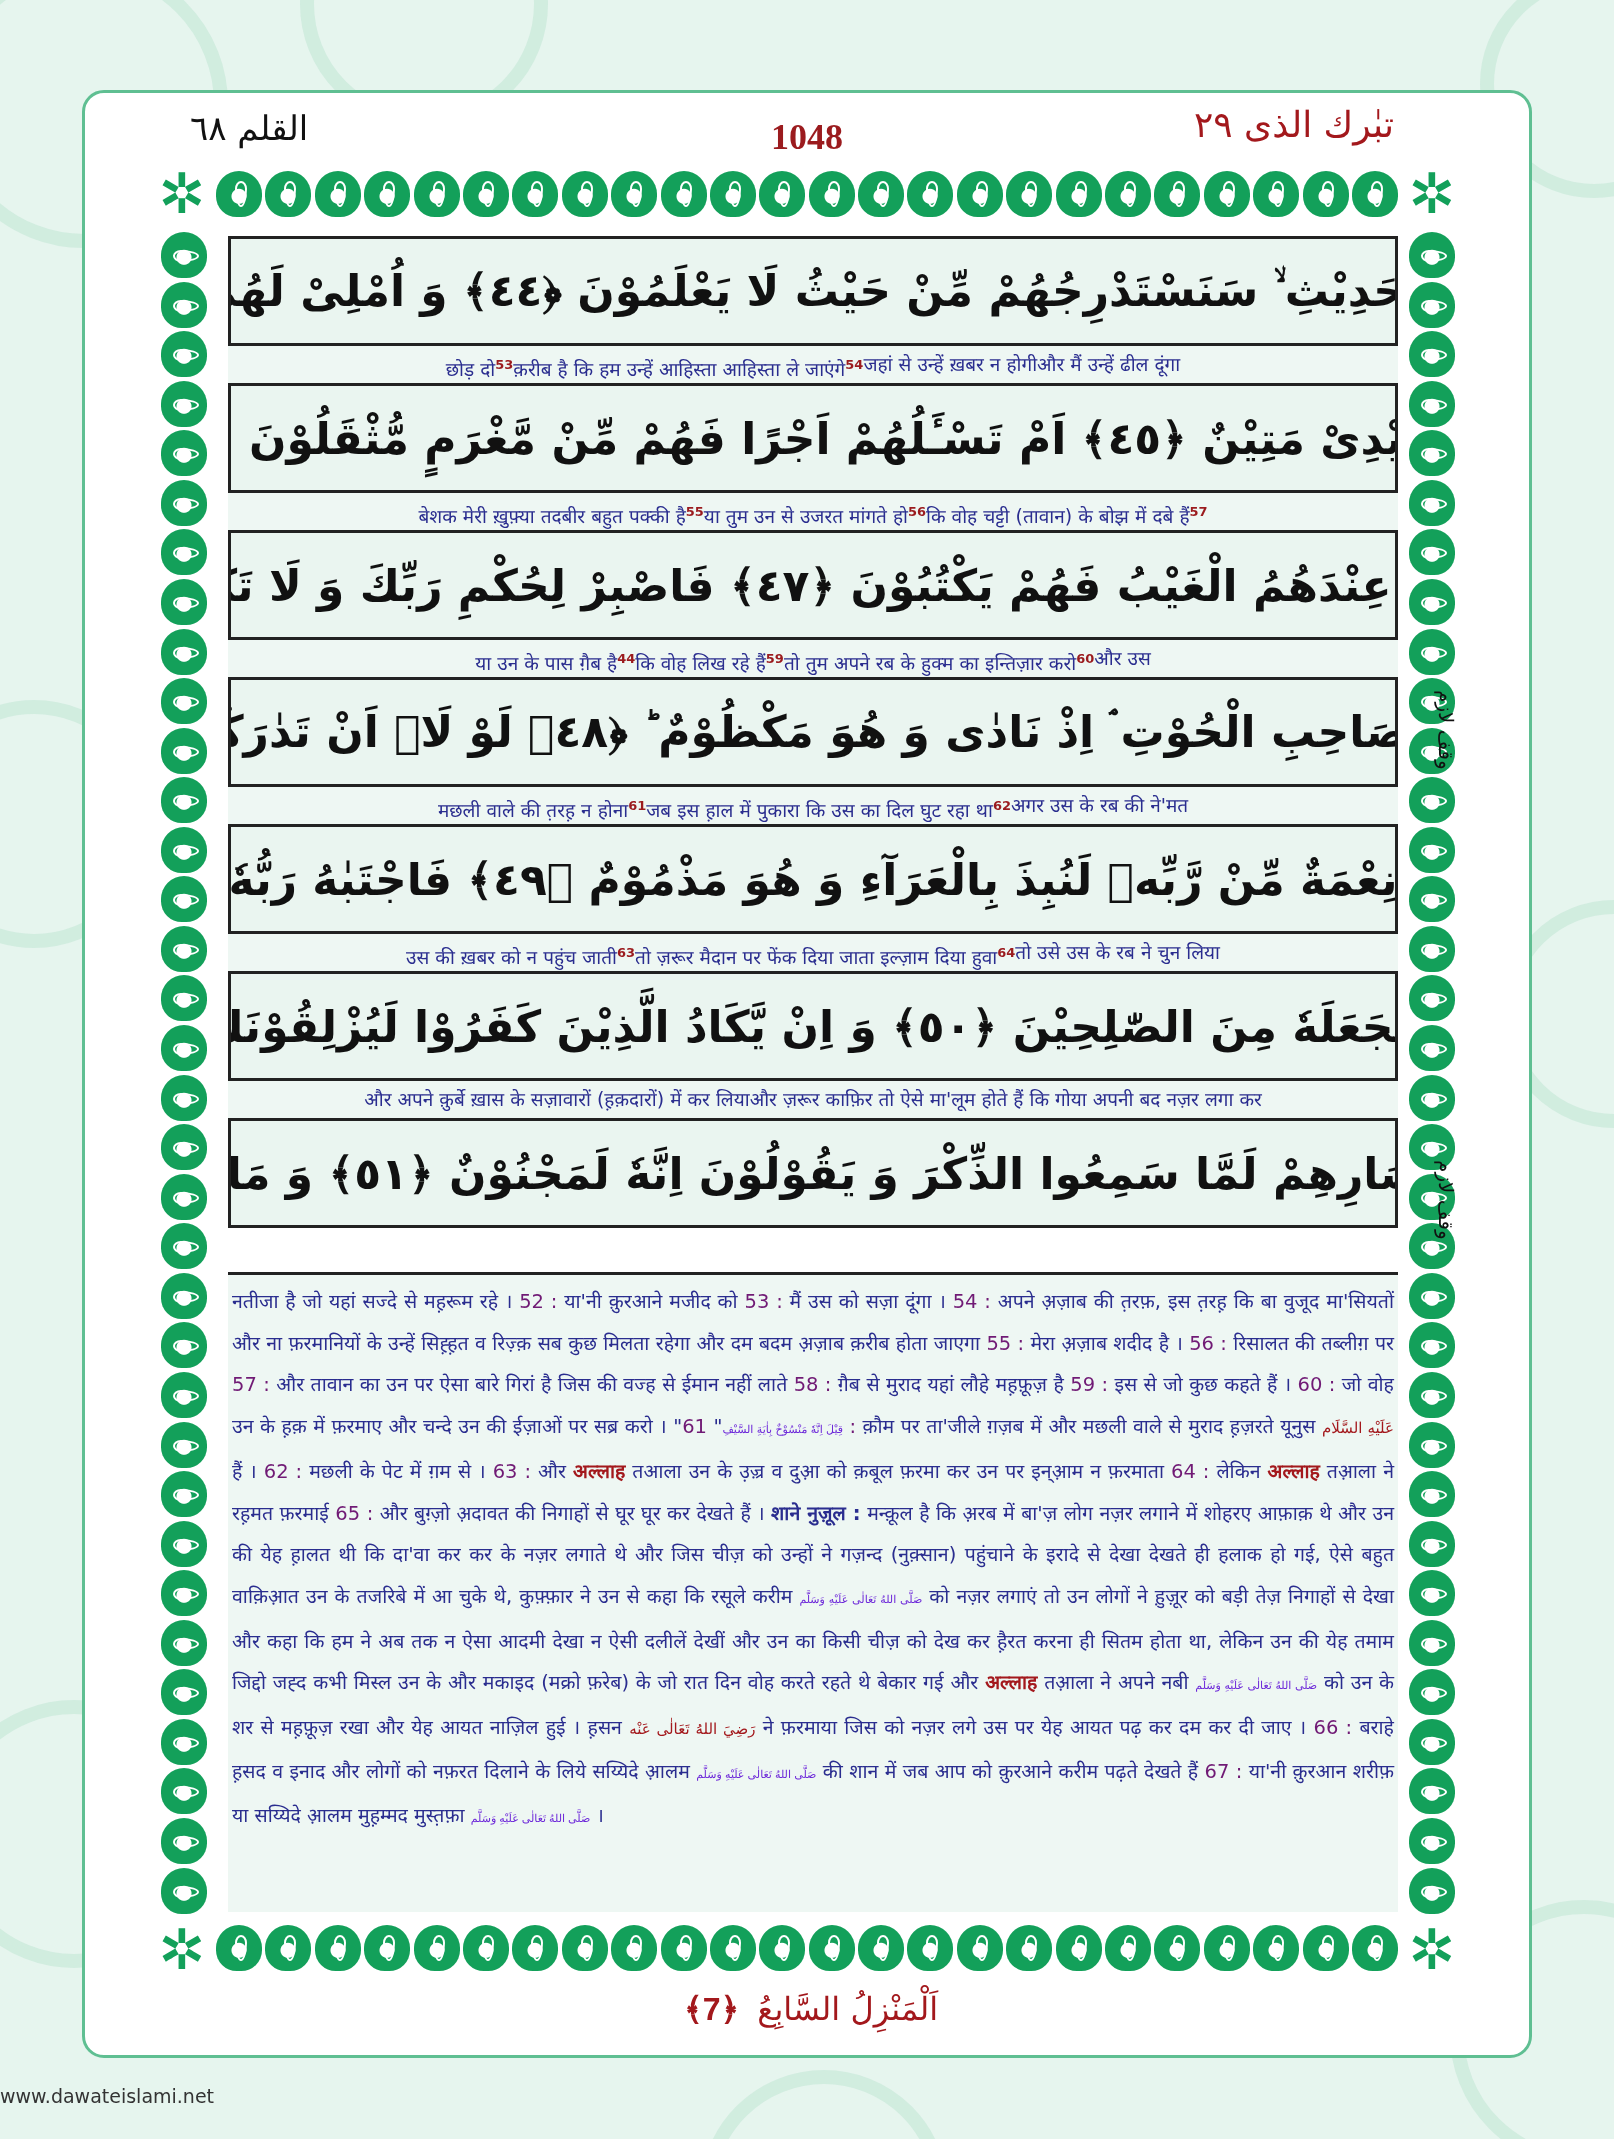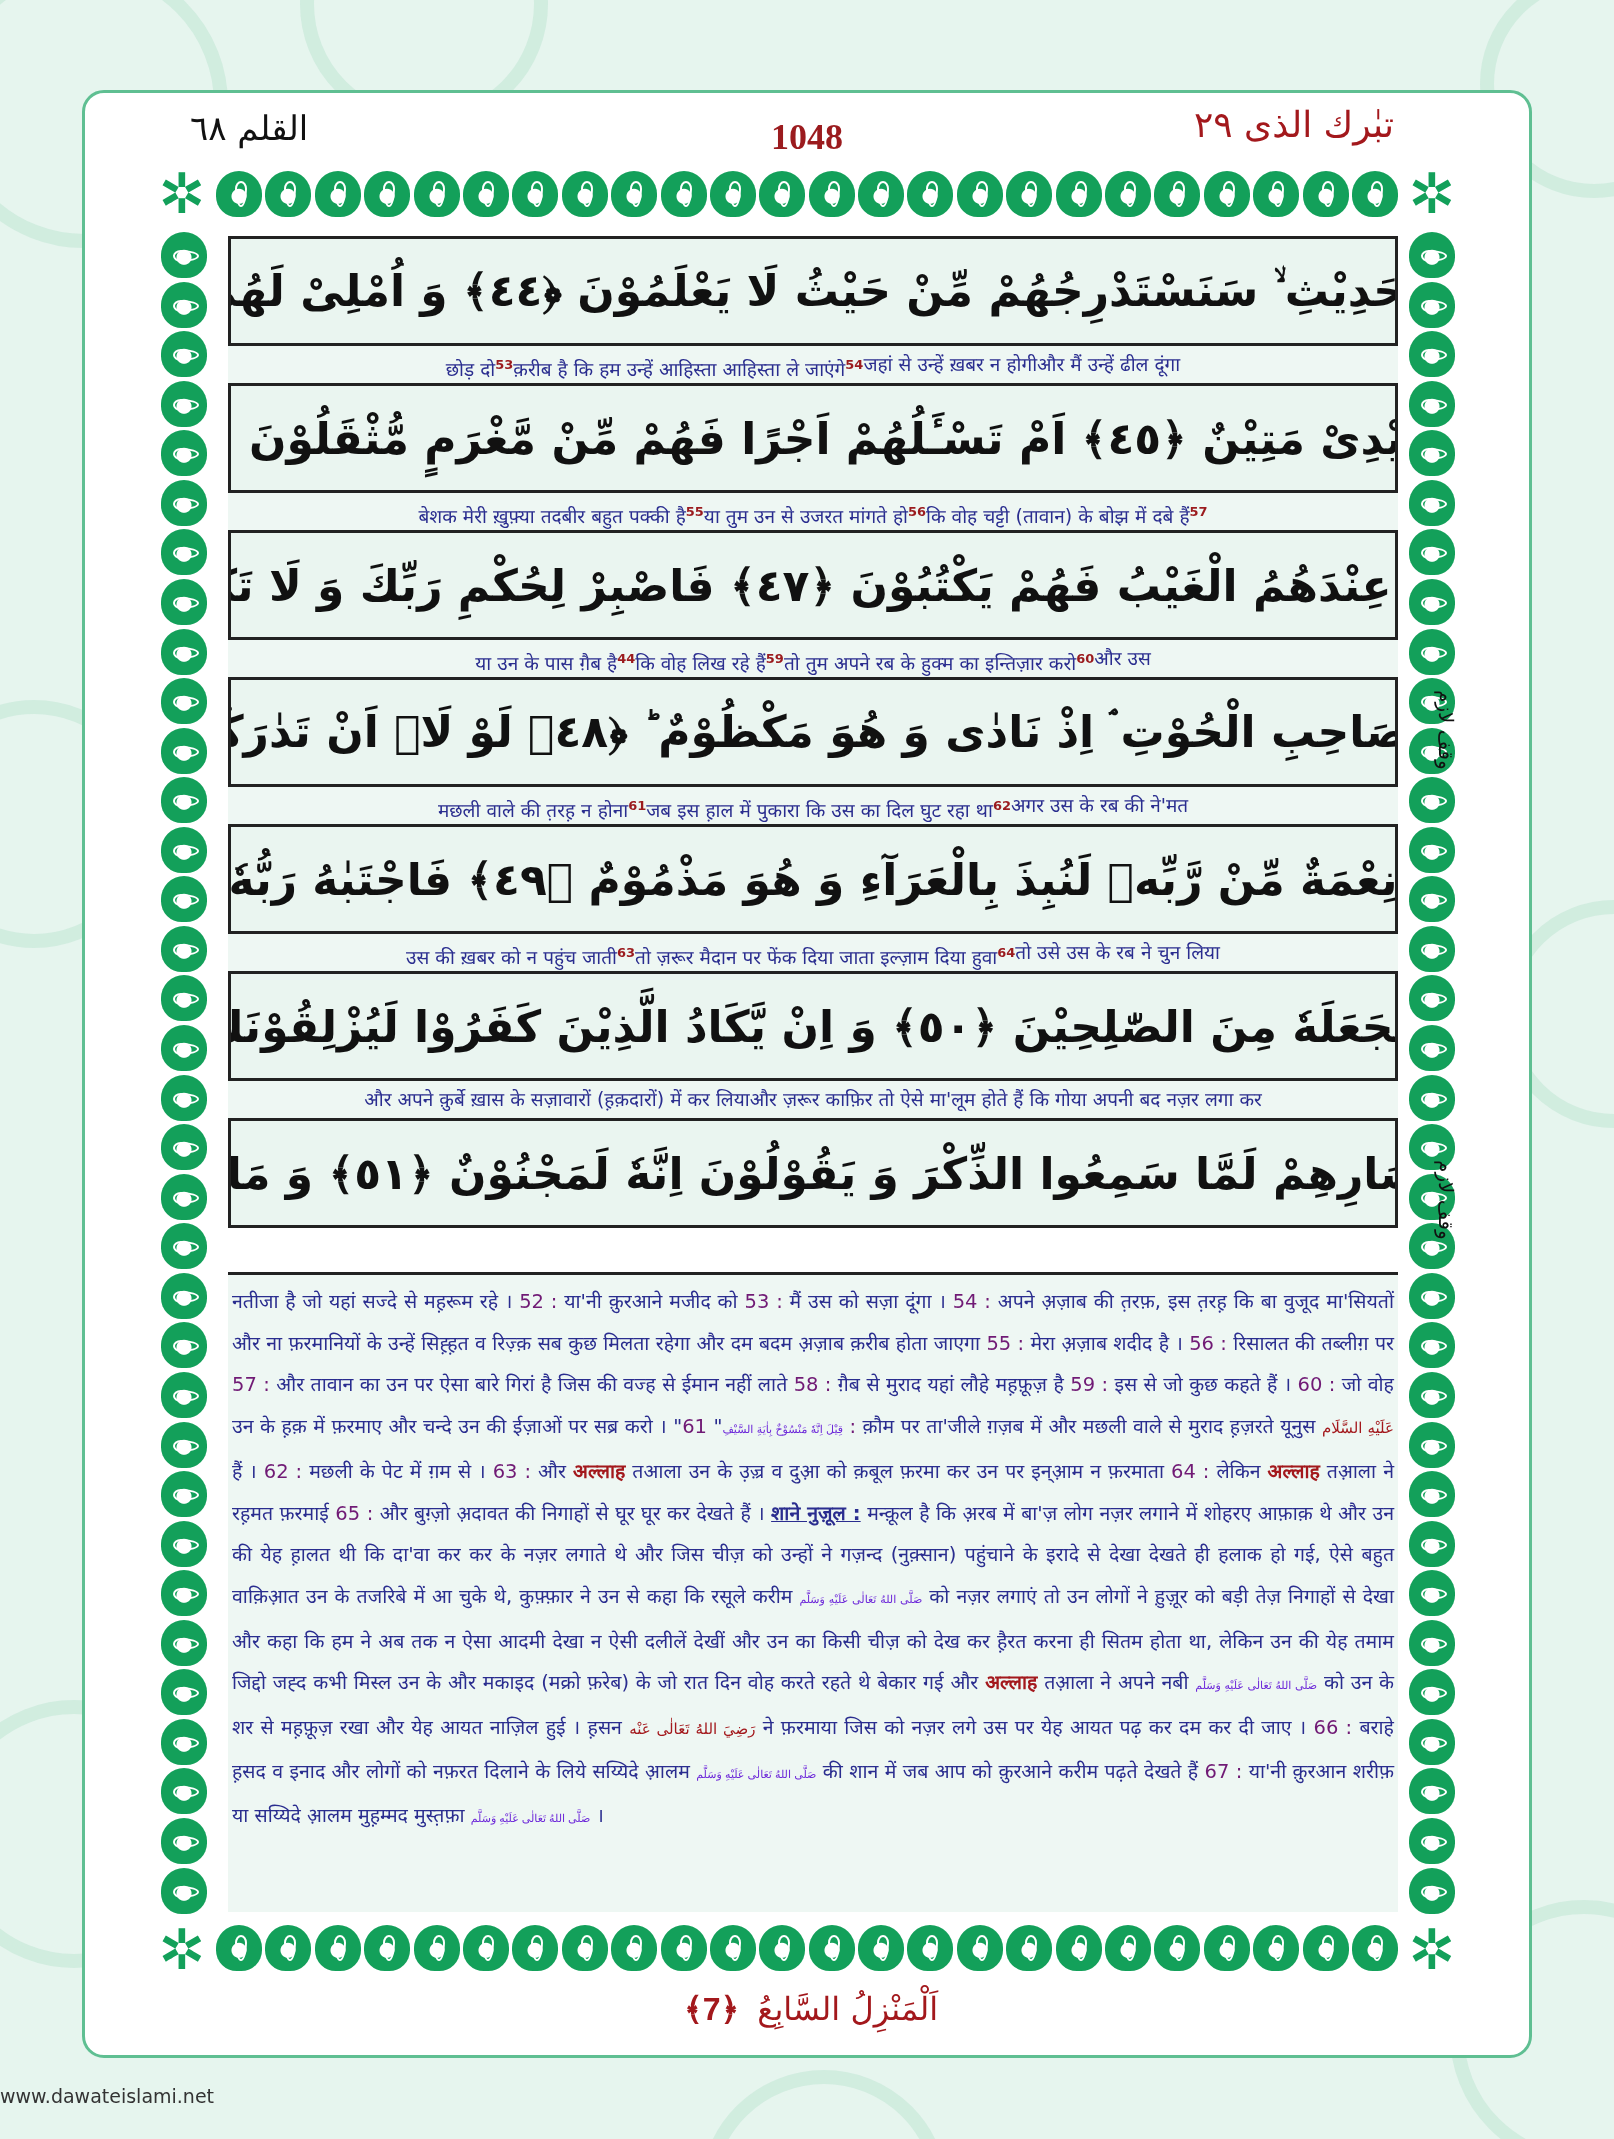--- a/index.html
+++ b/index.html
@@ -66,21 +66,21 @@
   .commentary {
     position:absolute; left:228px; top:1272px; width:1170px; height:640px;
     background:#eef7f3; border-top:3px solid #222; box-sizing:border-box;
     padding:6px 4px 0 4px;
     font-size:19.5px; line-height:41.7px; color:#2a2d8f; text-align:justify;
   }
   .commentary .num { color:#701a75; font-weight:normal; }
   .commentary .allah { color:#a3181c; font-weight:bold; font-family:"DejaVu Serif", serif; }
   .commentary .ar { color:#6d28d9; font-family:Liberation Sans, sans-serif; font-size:11px; }
   .commentary .ar-red { color:#a3181c; font-family:"DejaVu Serif", serif; font-size:15px; }
-  .commentary .bold { font-weight:bold;text-decoration:underline; }
+  .commentary .bold { font-weight:bold; }
   .waqf {
     position:absolute; left:1418px; width:40px; font-family:"DejaVu Serif", serif;
     font-size:20px; color:#111; writing-mode:vertical-rl;
   }
   .manzil {
     position:absolute; left:0; width:1614px; top:1990px; text-align:center;
     font-family:"DejaVu Serif", serif; font-size:32px; color:#a3181c; direction:rtl;
   }
   .manzil .num-box { font-family:"Liberation Sans", sans-serif; font-weight:bold; padding:0 8px; }
   .footer-url {

